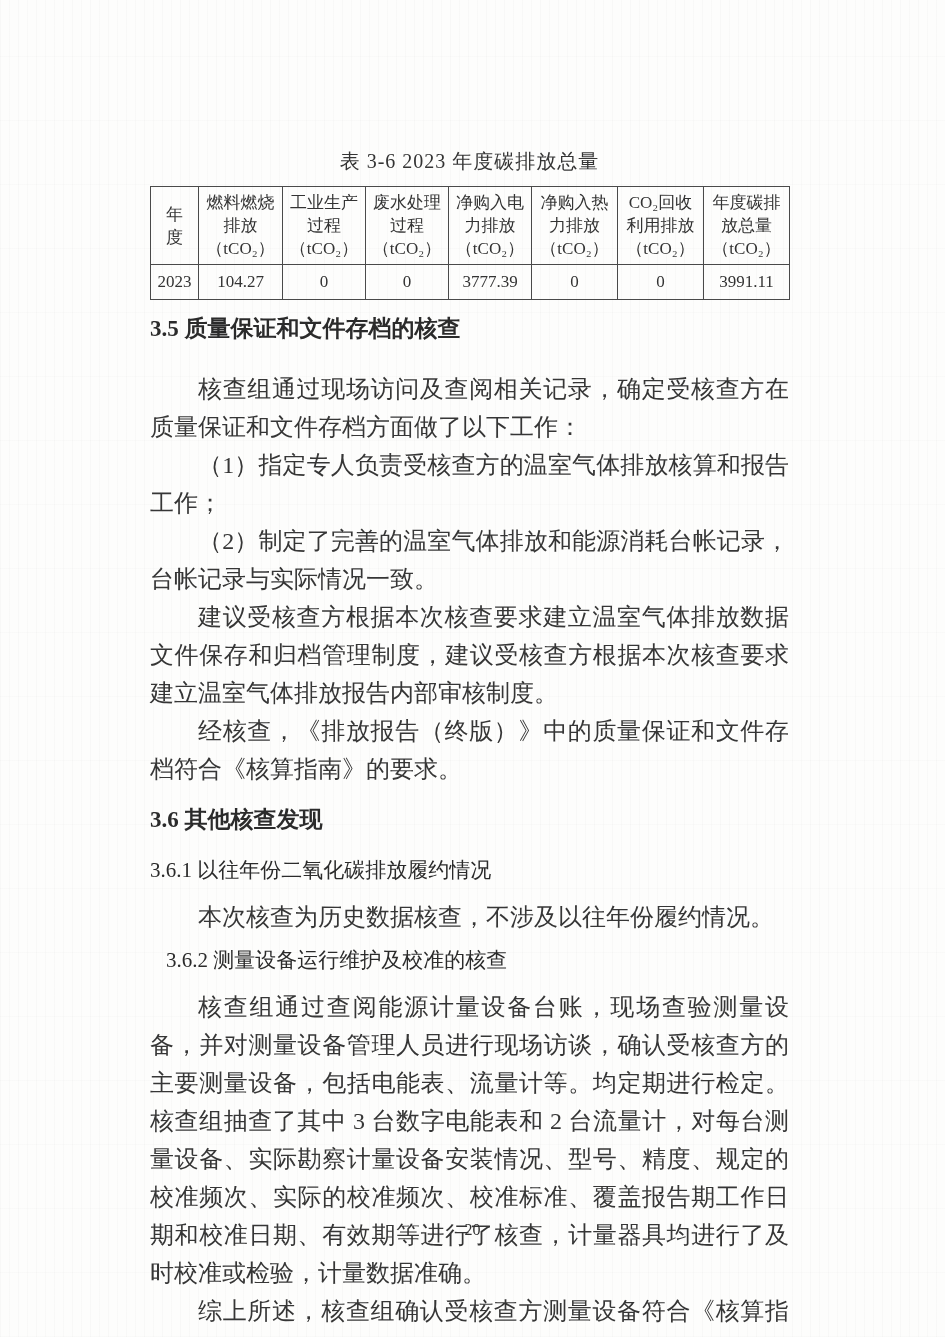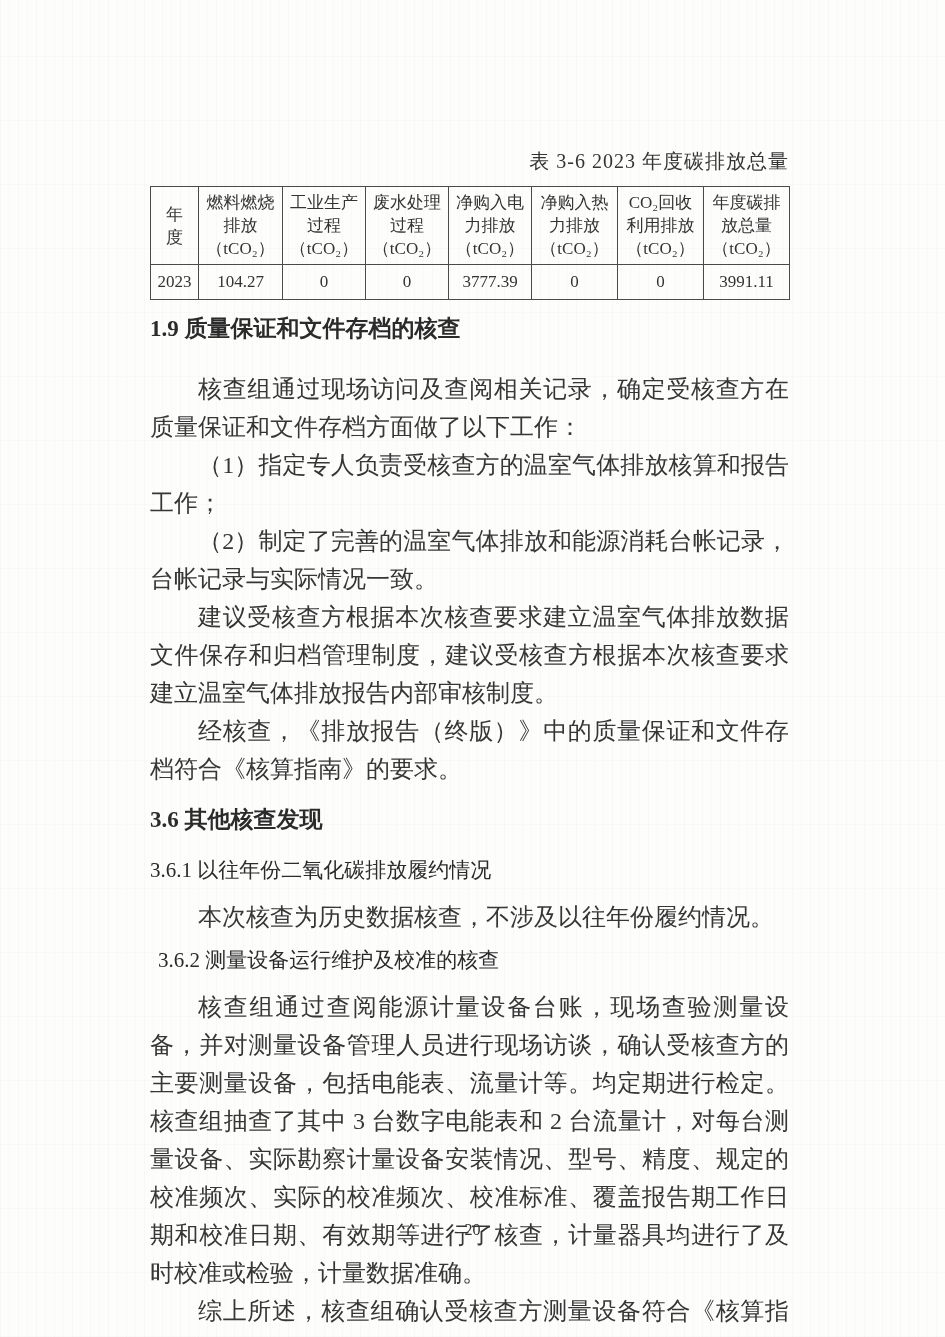--- a/index.html
+++ b/index.html
@@ -12,21 +12,21 @@
     padding: 148px 156px 0 150px;
     background-color: #fdfdfc;
     background-image:
       repeating-linear-gradient(90deg, rgba(160,160,160,0.05) 0 1px, rgba(0,0,0,0) 1px 9px),
       repeating-linear-gradient(0deg, rgba(170,170,170,0.04) 0 1px, rgba(0,0,0,0) 1px 64px);
     color: #2e2e2e;
     font-family: "Liberation Serif", "DejaVu Serif", serif;
     overflow: hidden;
   }
   .table-caption {
-    text-align: right;
+    text-align: center;
     font-size: 20px;
     line-height: 26px;
     letter-spacing: 1px;
     color: #343434;
     margin-bottom: 12px;
   }
   table.emissions {
     width: 639px;
     table-layout: fixed;
     border-collapse: collapse;
@@ -57,21 +57,21 @@
     margin: 8px 0 26px 0;
   }
   .h2.second { margin: 16px 0 20px 0; line-height: 32px; }
   .h3 {
     font-size: 21px;
     line-height: 28px;
     font-weight: normal;
     color: #2b2b2b;
     margin: 20px 0 14px 0;
   }
-  .h3.second { margin: 10px 0 14px 8px; }
+  .h3.second { margin: 10px 0 14px 16px; }
   .para {
     font-size: 24px;
     line-height: 38px;
     text-align: justify;
     text-indent: 2em;
     margin: 0;
     color: #363636;
   }
   .page-number {
     position: absolute;
@@ -134,21 +134,21 @@
         <td>0</td>
         <td>0</td>
         <td>3777.39</td>
         <td>0</td>
         <td>0</td>
         <td>3991.11</td>
       </tr>
     </tbody>
   </table>
 
-  <div class="h2">1.9 质量保证和文件存档的核查</div>
+  <div class="h2">3.5 质量保证和文件存档的核查</div>
 
   <p class="para">核查组通过现场访问及查阅相关记录，确定受核查方在质量保证和文件存档方面做了以下工作：</p>
   <p class="para">（1）指定专人负责受核查方的温室气体排放核算和报告工作；</p>
   <p class="para">（2）制定了完善的温室气体排放和能源消耗台帐记录，台帐记录与实际情况一致。</p>
   <p class="para">建议受核查方根据本次核查要求建立温室气体排放数据文件保存和归档管理制度，建议受核查方根据本次核查要求建立温室气体排放报告内部审核制度。</p>
   <p class="para">经核查，《排放报告（终版）》中的质量保证和文件存档符合《核算指南》的要求。</p>
 
   <div class="h2 second">3.6 其他核查发现</div>
 
   <div class="h3">3.6.1 以往年份二氧化碳排放履约情况</div>

